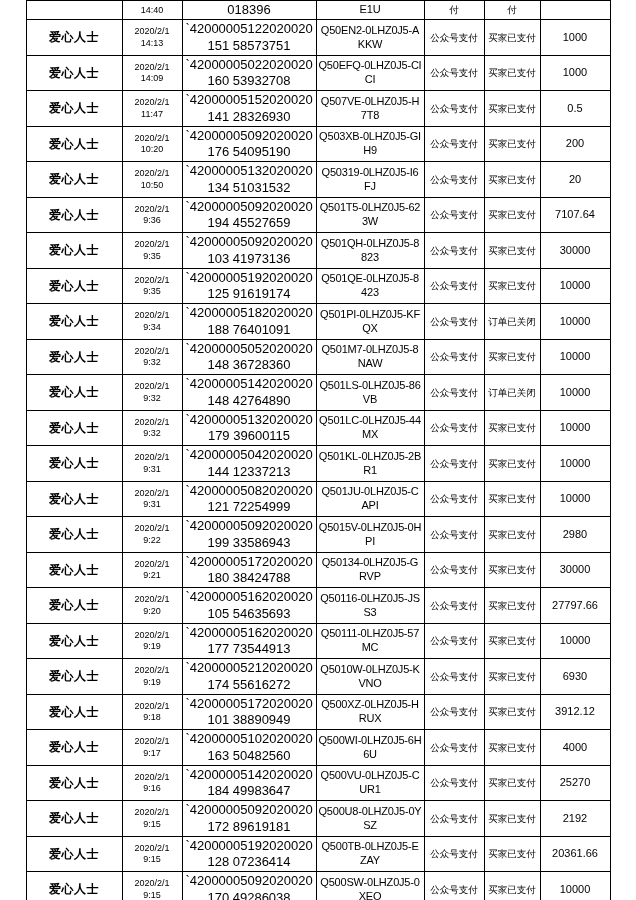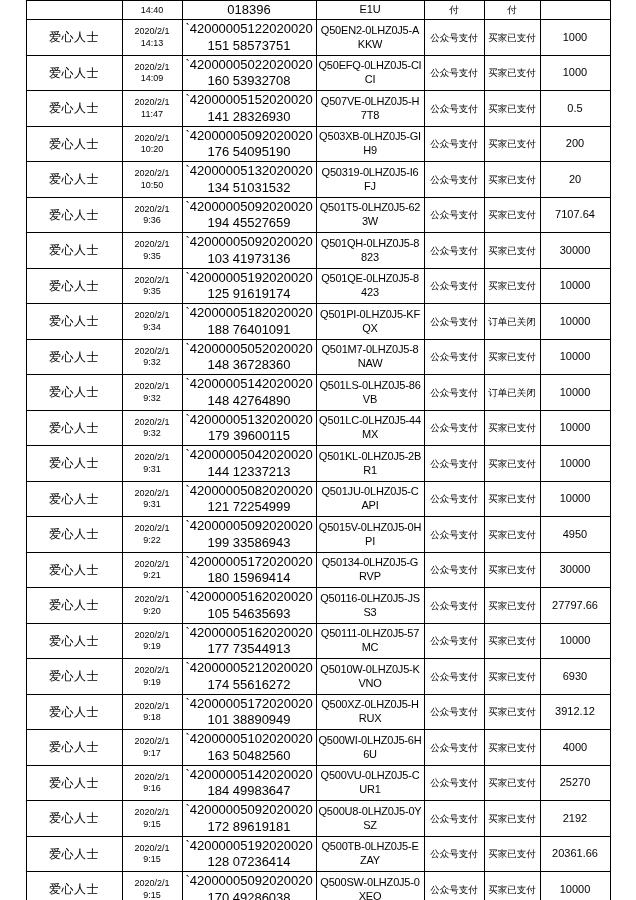--- a/index.html
+++ b/index.html
@@ -41,20 +41,21 @@
   col.c-date    { width: 60px; }
   col.c-order   { width: 134px; }
   col.c-code    { width: 108px; }
   col.c-pay     { width: 60px; }
   col.c-status  { width: 56px; }
   col.c-amount  { width: 70px; }
 
   .cell-donor {
     font-size: 12px;
     letter-spacing: 0.5px;
+    font-weight: bold;
   }
   .cell-date {
     font-size: 9px;
     line-height: 1.3;
   }
   .cell-order {
     font-size: 13px;
     font-family: "Liberation Sans", sans-serif;
     line-height: 1.25;
   }
@@ -277,29 +278,29 @@
         <tr class="data-row">
           <td class="cell-donor">爱心人士</td>
           <td class="cell-date">
             <div>2020/2/1</div>
             <div>9:22</div>
           </td>
           <td class="cell-order">`42000005092020020199 33586943</td>
           <td class="cell-code">Q5015V-0LHZ0J5-0HPI</td>
           <td class="cell-pay">公众号支付</td>
           <td class="cell-status">买家已支付</td>
-          <td class="cell-amount">4950</td>
+          <td class="cell-amount">2980</td>
         </tr>
         <tr class="data-row">
           <td class="cell-donor">爱心人士</td>
           <td class="cell-date">
             <div>2020/2/1</div>
             <div>9:21</div>
           </td>
-          <td class="cell-order">`42000005172020020180 15969414</td>
+          <td class="cell-order">`42000005172020020180 38424788</td>
           <td class="cell-code">Q50134-0LHZ0J5-GRVP</td>
           <td class="cell-pay">公众号支付</td>
           <td class="cell-status">买家已支付</td>
           <td class="cell-amount">30000</td>
         </tr>
         <tr class="data-row">
           <td class="cell-donor">爱心人士</td>
           <td class="cell-date">
             <div>2020/2/1</div>
             <div>9:20</div>

